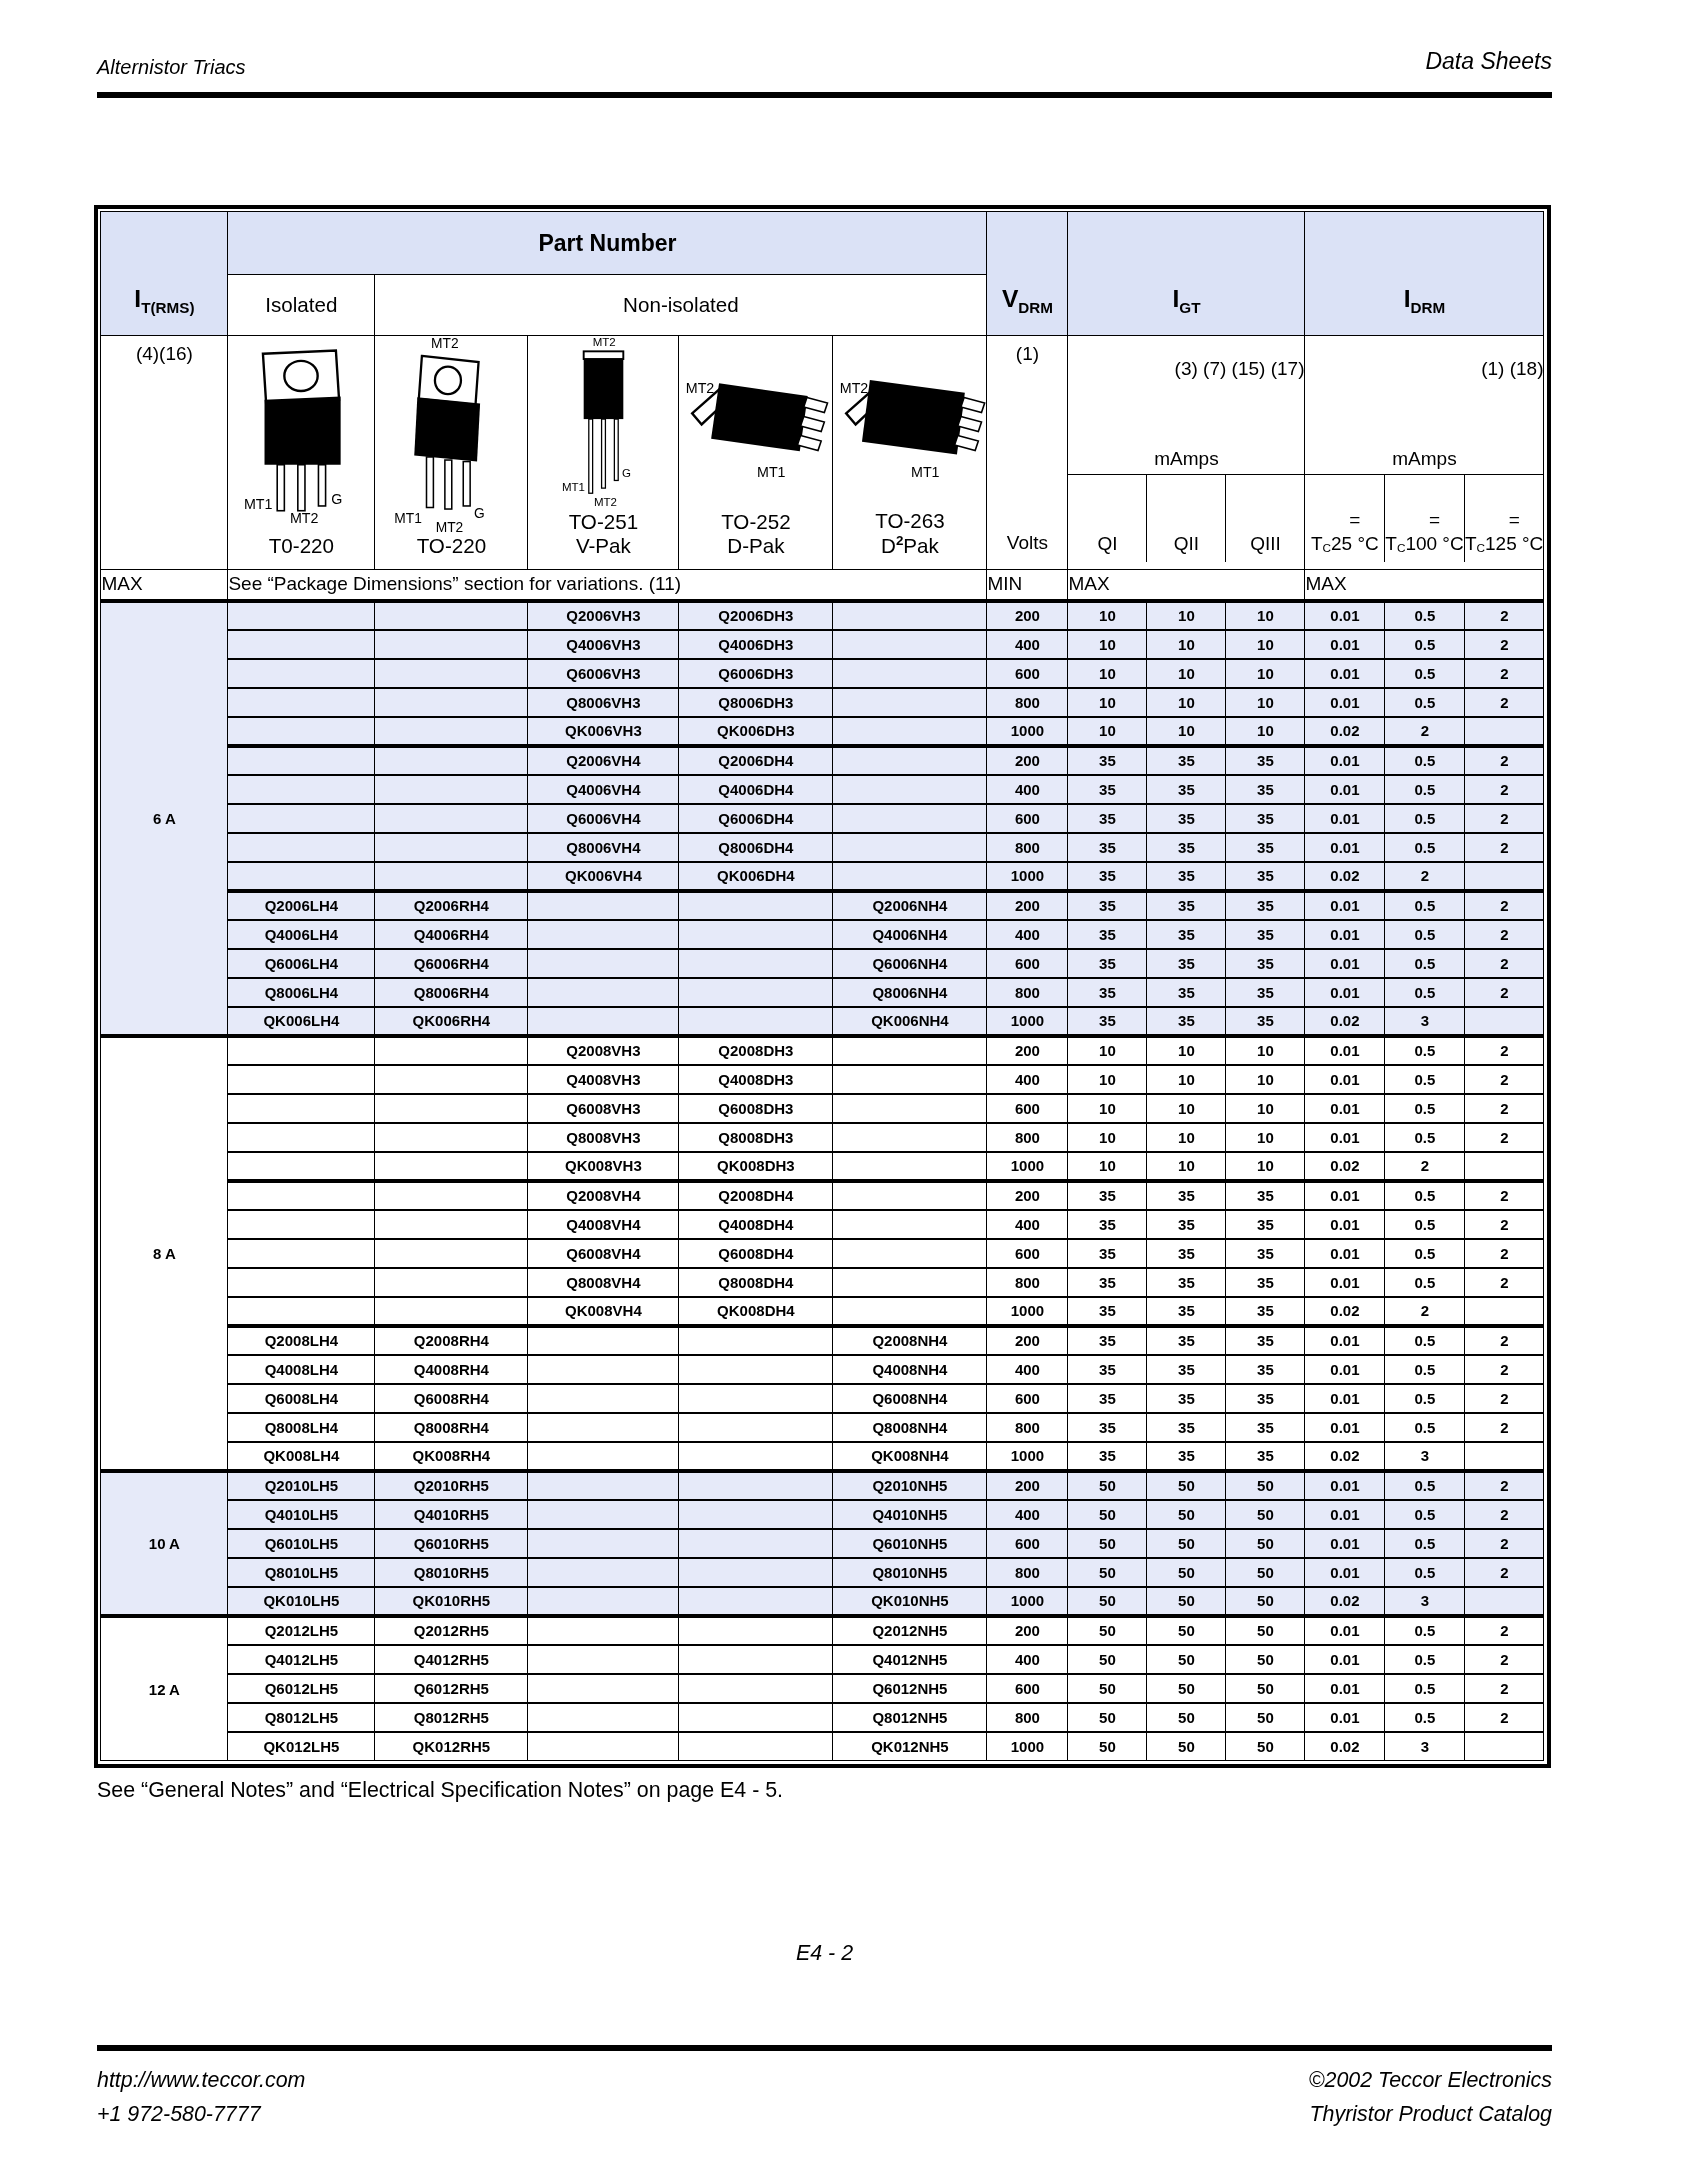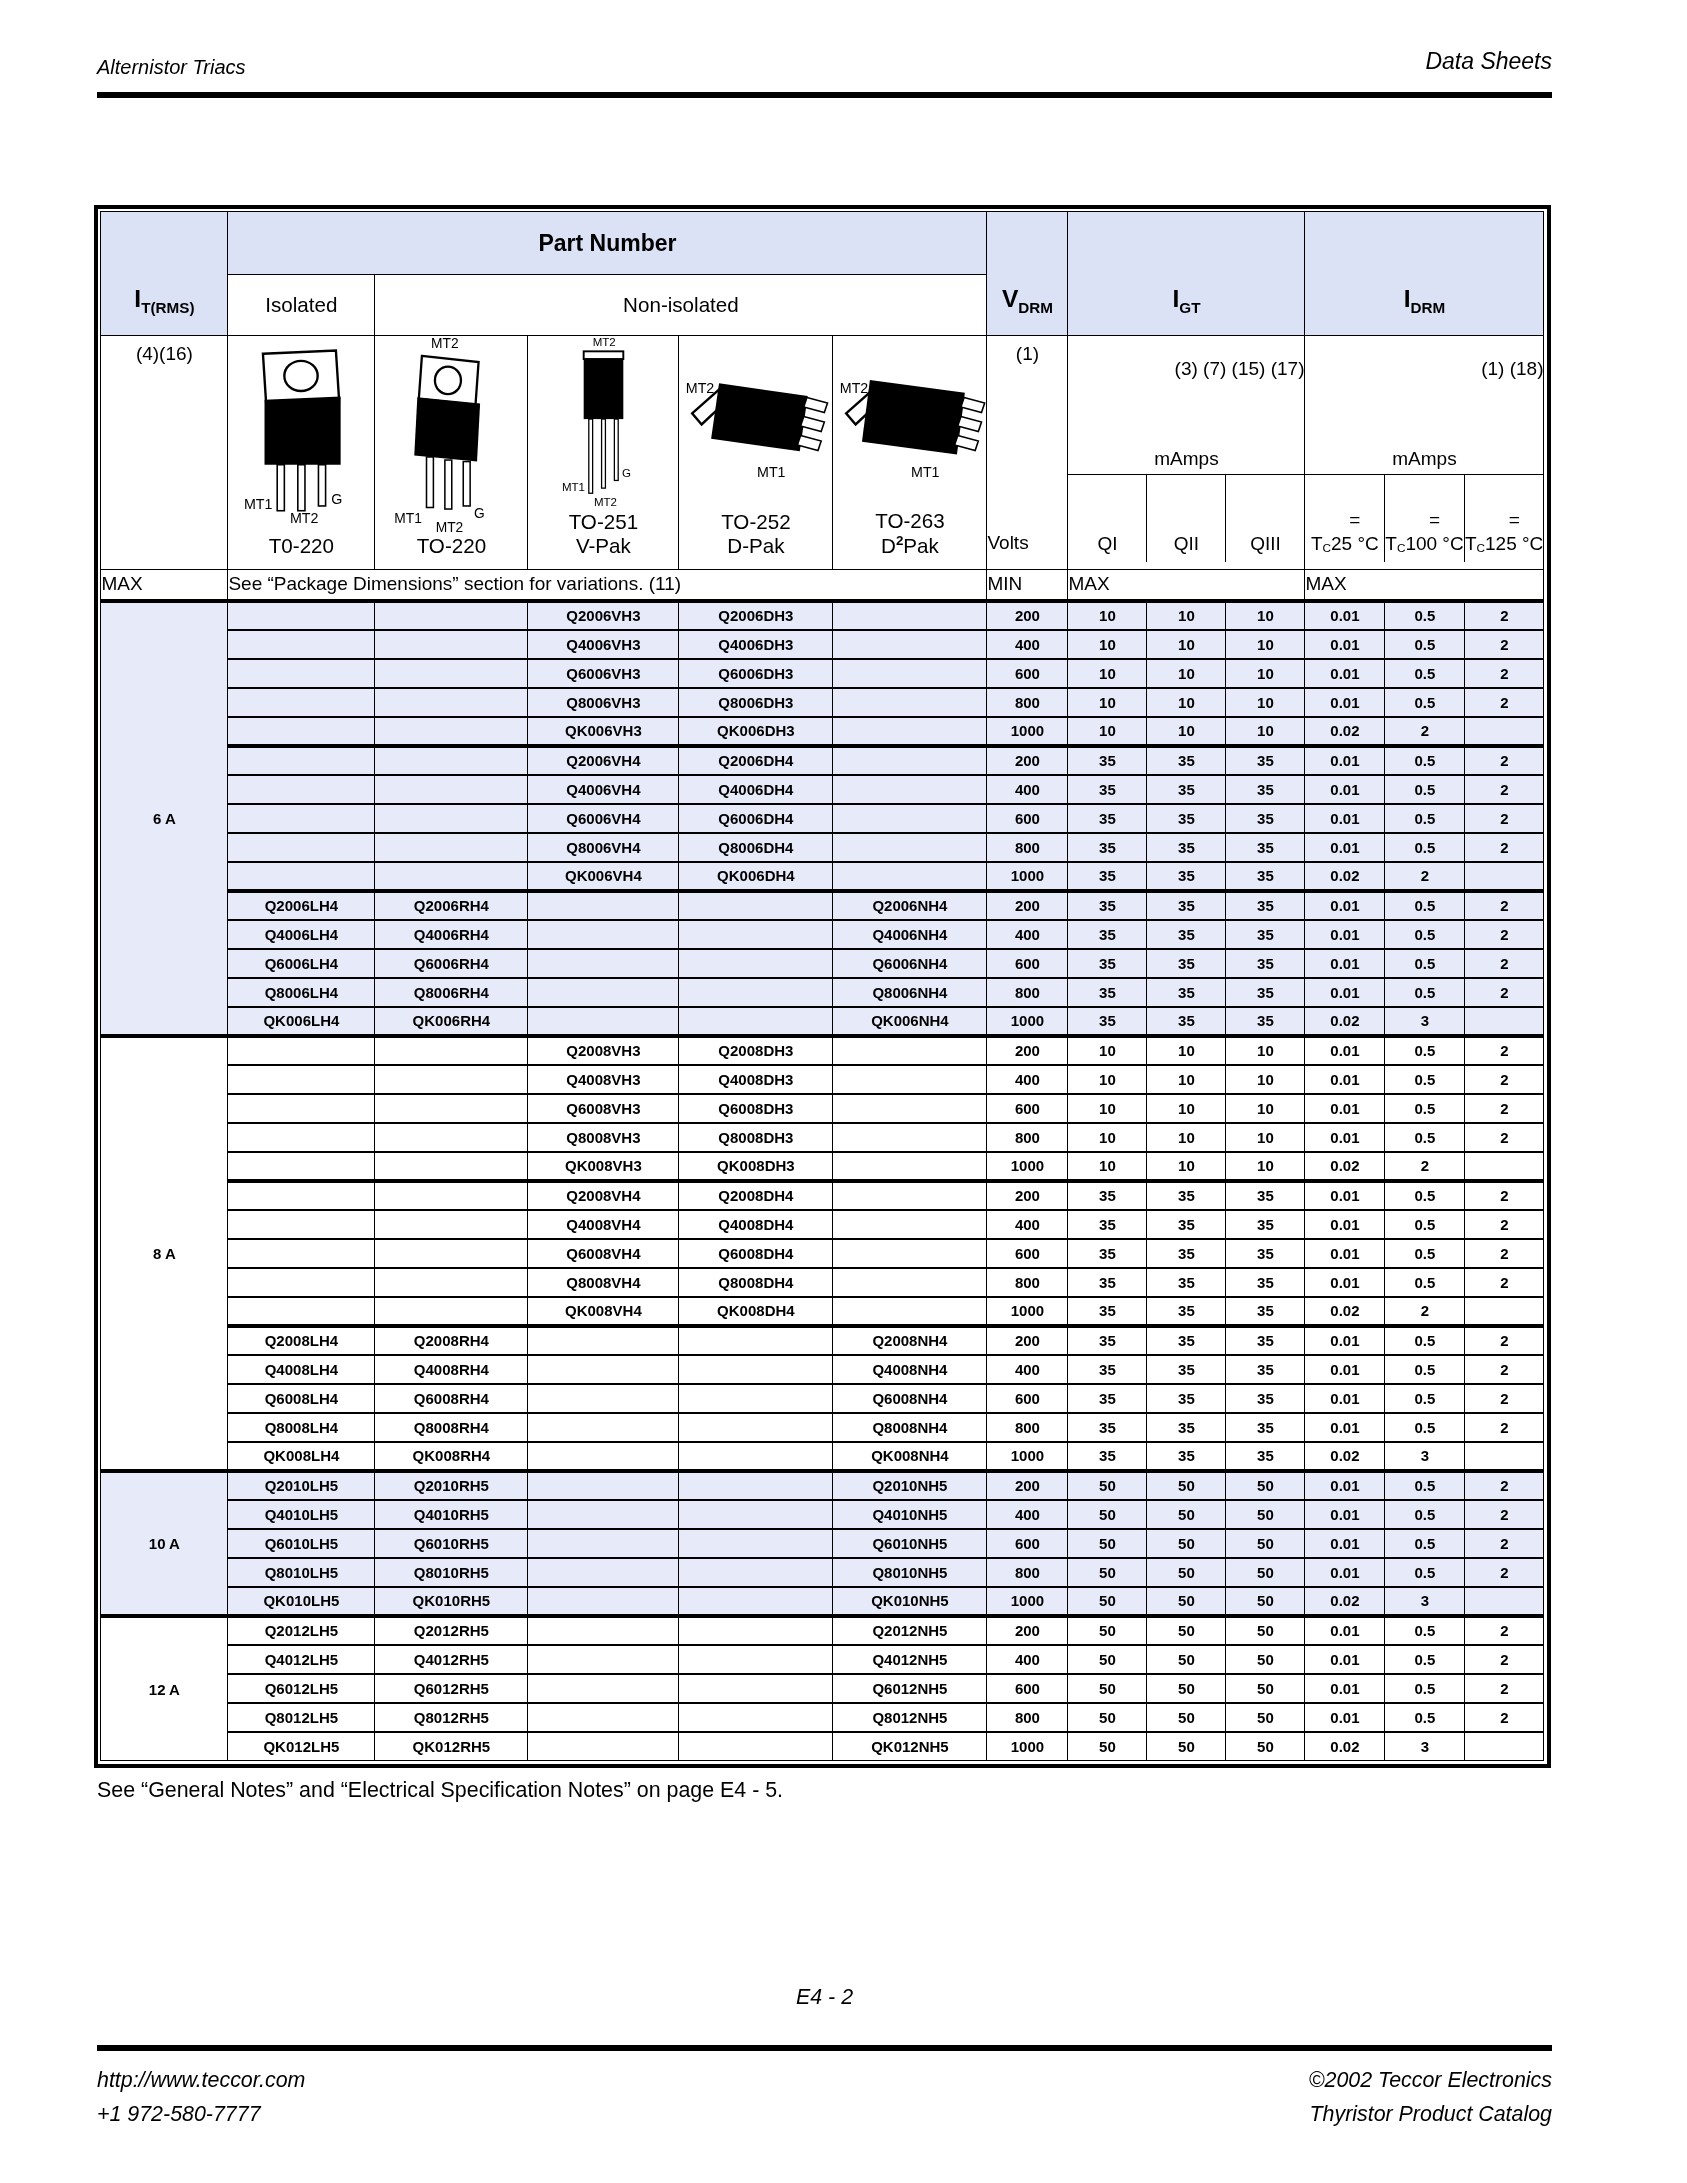--- a/index.html
+++ b/index.html
@@ -7,38 +7,38 @@
     width:1687px;height:2183px;position:relative;background:#ffffff;color:#000;
     font-family:"Liberation Sans", sans-serif;
   }
   
   .hdr-left{position:absolute;left:97px;top:56px;font-style:italic;font-size:20px;}
   .hdr-right{position:absolute;right:135px;top:48px;font-style:italic;font-size:23px;}
   .hdr-rule{position:absolute;left:97px;right:135px;top:92px;height:5.6px;background:#000;}
   .note-below{position:absolute;left:97px;top:1778px;font-size:21.4px;}
   .ftr-rule{position:absolute;left:97px;right:135px;top:2045px;height:5.6px;background:#000;}
   .ftr-left{position:absolute;left:97px;top:2063px;font-style:italic;font-size:21.4px;line-height:1.6;}
-  .ftr-center{position:absolute;left:97px;right:135px;top:1985px;text-align:center;font-style:italic;font-size:21.4px;}
+  .ftr-center{position:absolute;left:97px;right:135px;top:1941px;text-align:center;font-style:italic;font-size:21.4px;}
   .ftr-right{position:absolute;right:135px;top:2063px;font-style:italic;font-size:21.4px;text-align:right;line-height:1.6;}
   
   .table-wrap{position:absolute;left:94px;top:205px;border:4px solid #000;padding:2.4px;background:#fff;}
   table{border-collapse:collapse;table-layout:fixed;width:1443px;border:1.6px solid #000;}
   td,th{border:1.6px solid #000;padding:0;vertical-align:middle;overflow:hidden;font-weight:normal;}
   .hdr-blue{background:#dbe2f6;}
   .bighead{font-size:24.6px;font-weight:bold;text-align:center;}
   .bighead sub,.subhead sub{font-size:0.62em;font-weight:bold;}
   .vbottom{vertical-align:bottom;padding-bottom:19px;}
   .pn-title{font-size:23px;font-weight:bold;text-align:center;height:62px;}
   .iso-row th{font-size:20.6px;text-align:center;height:60px;background:#fff;font-weight:normal;}
   
   .rowC{height:226px;vertical-align:top;}
   .notes-cell{font-size:19px;text-align:center;padding-top:6.4px;}
   .stack{display:flex;flex-direction:column;height:226px;}
   .stack .note{padding-top:6.4px;text-align:center;font-size:19px;}
-  .stack .unit-bottom{margin-top:auto;padding-bottom:8px;font-size:19px;}
+  .stack .unit-bottom{margin-top:auto;padding-bottom:8px;text-align:center;font-size:19px;}
   .block{display:flex;flex-direction:column;height:226px;}
   .block .note{padding-top:22px;text-align:right;font-size:19px;}
   .block .unit{text-align:center;font-size:19px;margin-top:auto;padding-bottom:4.8px;}
   .subrow{display:flex;border-top:1.6px solid #000;height:87px;}
   .subcell{flex:1;border-left:1.6px solid #000;display:flex;align-items:flex-end;justify-content:center;
            padding-bottom:7.1px;font-size:19px;text-align:center;line-height:1.25;}
   .subcell:first-child{border-left:none;}
   .subcell sub{font-size:0.62em;}
   
   .pkg{display:flex;flex-direction:column;height:226px;align-items:center;}

